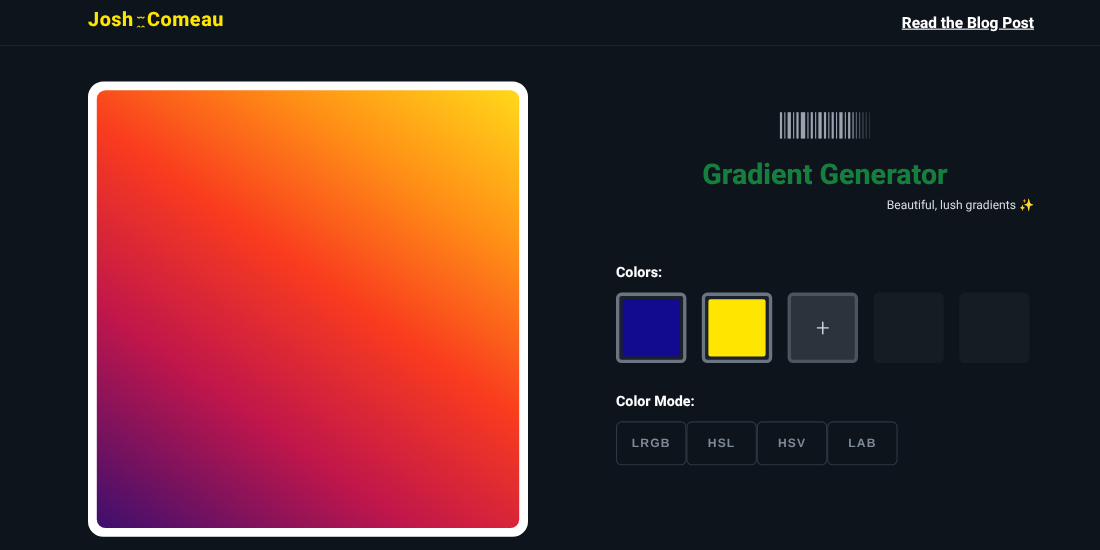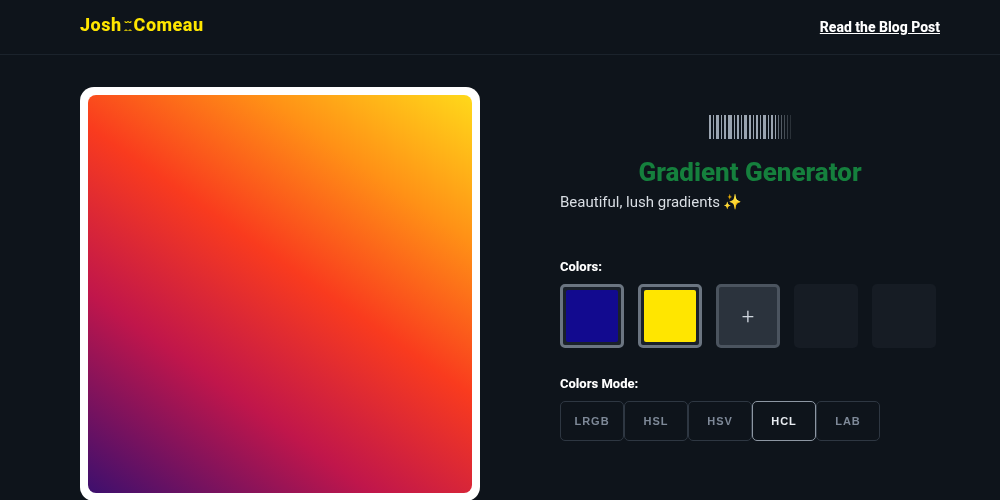--- a/index.html
+++ b/index.html
@@ -5,21 +5,21 @@
   * { box-sizing: border-box; margin: 0; padding: 0; }
   body {
     width: 1000px;
     height: 500px;
     background: #0e141b;
     font-family: -apple-system, BlinkMacSystemFont, "Segoe UI", Roboto, sans-serif;
     color: #fff;
     overflow: hidden;
   }
   .topbar {
-    height: 55px;
+    height: 42px;
     display: flex;
     align-items: center;
     justify-content: space-between;
     padding: 0 60px 0 80px;
     border-bottom: 1px solid #1b232c;
   }
   .logo {
     font-weight: 800;
     font-size: 18px;
     color: #ffe600;
@@ -78,23 +78,23 @@
     background: #9aa4b0;
   }
   .title {
     text-align: center;
     color: #15803d;
     font-weight: 800;
     font-size: 26px;
     margin-bottom: 6px;
   }
   .subtitle {
-    text-align: left;
+    text-align: right;
     color: #d9dee4;
-    font-size: 15px;
+    font-size: 11px;
     margin-bottom: 48px;
   }
   .section-label {
     font-weight: 800;
     font-size: 13px;
     margin-bottom: 10px;
   }
   .swatch-row {
     display: flex;
     gap: 14px;
@@ -210,22 +210,21 @@
       <div class="swatch filled">
         <div class="swatch-inner" style="background:#ffe600"></div>
       </div>
       <div class="swatch add">
         <span>+</span>
       </div>
       <div class="swatch empty"></div>
       <div class="swatch empty"></div>
     </div>
 
-    <div class="section-label">Colors Mode:</div>
+    <div class="section-label">Color Mode:</div>
     <div class="mode-row">
       <button class="mode-btn">LRGB</button>
       <button class="mode-btn">HSL</button>
       <button class="mode-btn">HSV</button>
-      <button class="mode-btn active">HCL</button>
       <button class="mode-btn">LAB</button>
     </div>
   </div>
 </div>
 
 </body></html>

